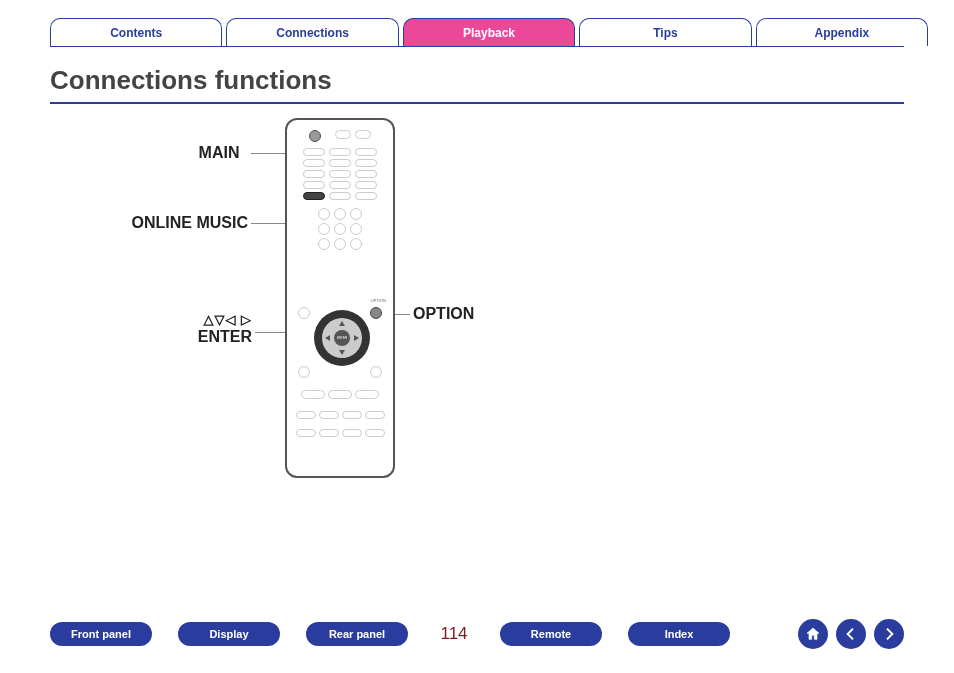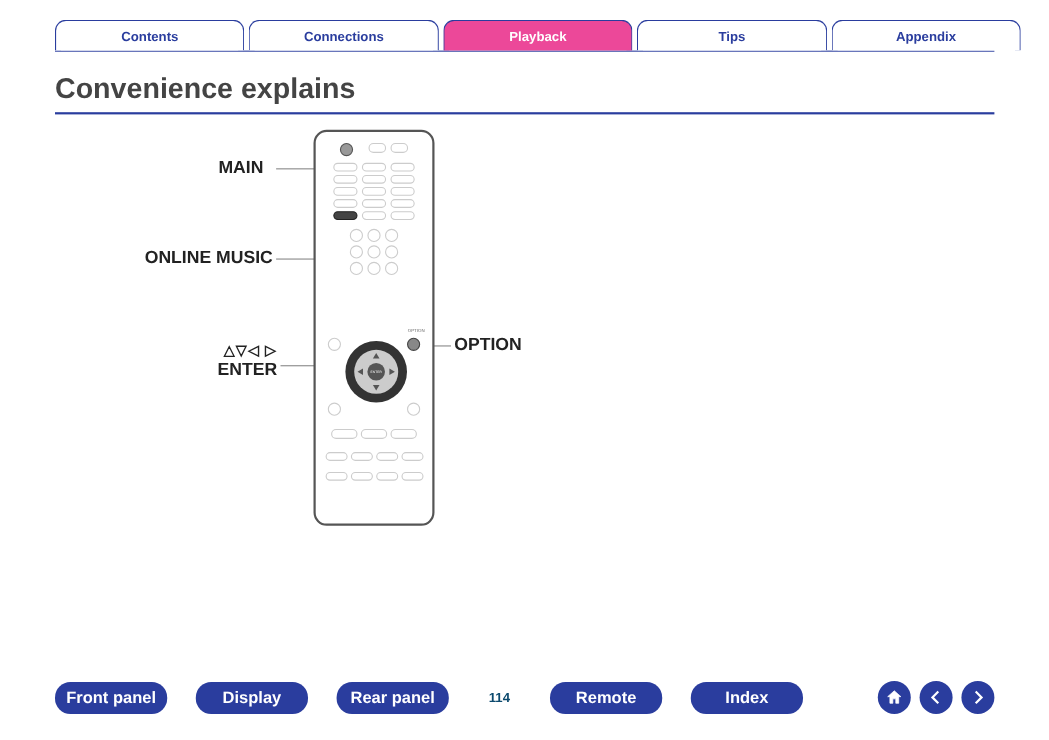--- a/index.html
+++ b/index.html
@@ -167,31 +167,31 @@
     bottom: 24px;
     left: 50px;
     right: 50px;
     display: flex;
     align-items: center;
     gap: 26px;
   }
   .navbtn {
     background: #2a3d9e;
     color: #fff;
-    font-size: 15px;
+    font-size: 11px;
     font-weight: bold;
     border-radius: 14px;
     padding: 6px 0;
     width: 102px;
     text-align: center;
   }
   .pagenum {
-    font-size: 12px;
-    color: #0c4a6e;
-    font-weight:bold;
+    font-size: 17px;
+    color: #7f1d1d;
+    font-weight:normal;
     width: 40px;
     text-align:center;
   }
   .nav-icons {
     margin-left:auto;
     display:flex;
     gap:8px;
   }
   .circ {
     width:30px;height:30px;border-radius:50%;
@@ -206,31 +206,31 @@
 
 <div class="tabs">
   <div class="tab">Contents</div>
   <div class="tab">Connections</div>
   <div class="tab active">Playback</div>
   <div class="tab">Tips</div>
   <div class="tab">Appendix</div>
 </div>
 <div class="tabline"></div>
 
-<h1 class="title">Convenience explains</h1>
+<h1 class="title">Connections functions</h1>
 <div class="hr"></div>
 
 <div class="content">
   <div class="left">
 
     <div class="callout" style="left:139px; top:26px; text-align:center; width:60px;">
       <span>MAIN</span>
       <div class="line" style="left:62px; top:9px; width:40px;"></div>
     </div>
-    <div class="callout" style="left:68px; top:108px; text-align:right; width:130px;">
+    <div class="callout" style="left:68px; top:96px; text-align:right; width:130px;">
       <span>ONLINE MUSIC</span>
       <div class="line" style="left:133px; top:9px; width:51px;"></div>
     </div>
     <div class="callout" style="left:102px; top:192px; text-align:right; width:100px;">
       <span class="arrows-sym">△▽◁ ▷</span><br>
       <span>ENTER</span>
       <div class="line" style="left:103px; top:22px; width:64px;"></div>
     </div>
     <div class="callout" style="left:363px; top:187px;">
       <div class="line" style="left:-33px; top:9px; width:30px;"></div>

